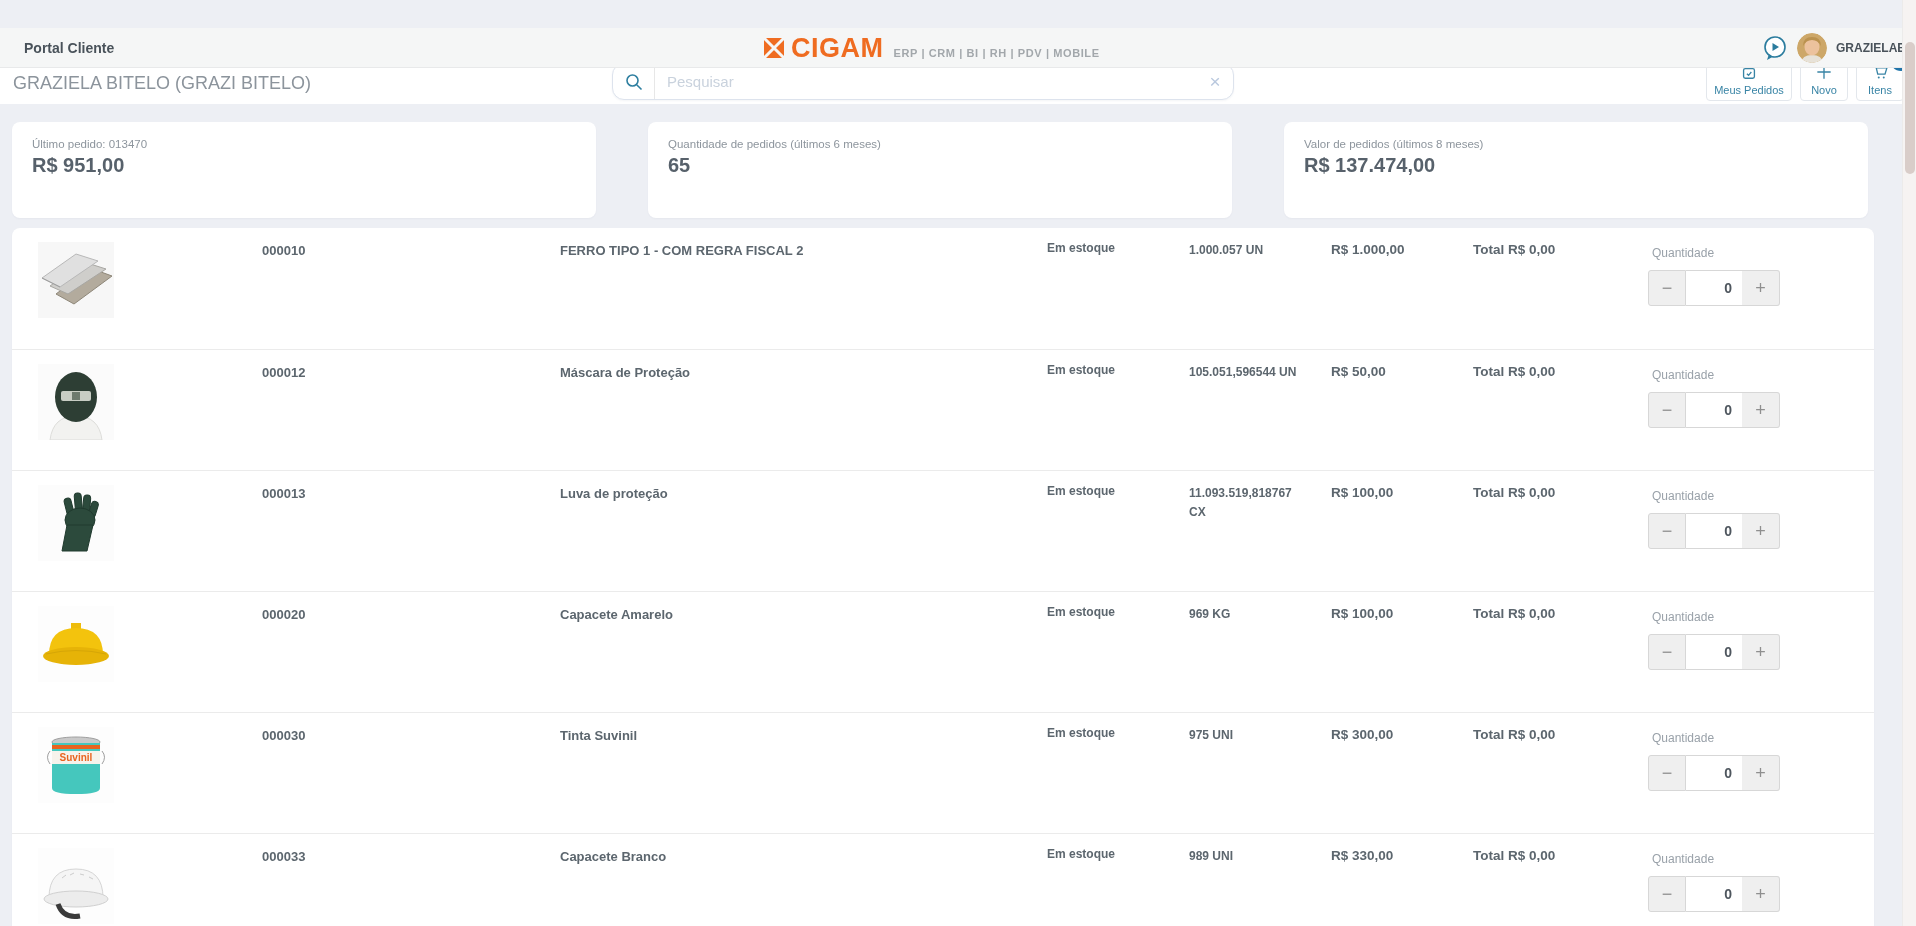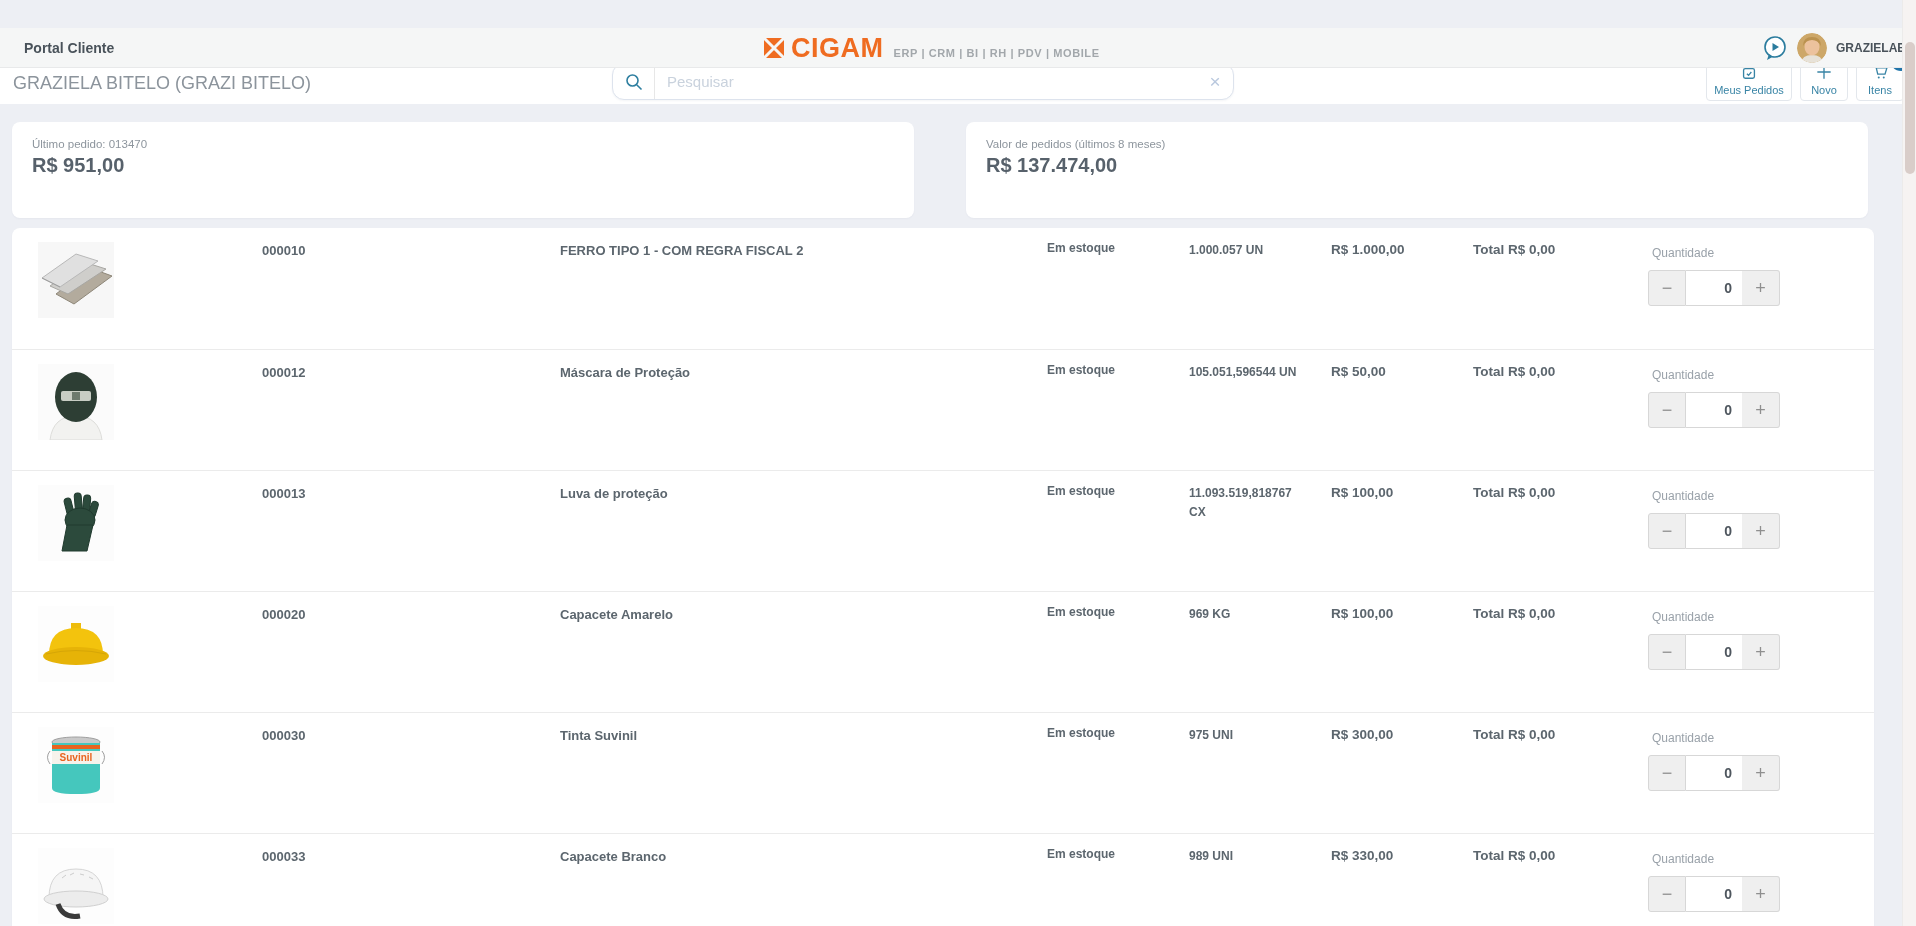--- a/index.html
+++ b/index.html
@@ -151,20 +151,24 @@
       </button>
     </div>
   </div>
 
   <div class="cards">
     <div class="card">
       <div class="card-label">Último pedido: 013470</div>
       <div class="card-value">R$ 951,00</div>
     </div>
     <div class="card">
+      <div class="card-label">Quantidade de pedidos (últimos 6 meses)</div>
+      <div class="card-value">65</div>
+    </div>
+    <div class="card">
       <div class="card-label">Valor de pedidos (últimos 8 meses)</div>
       <div class="card-value">R$ 137.474,00</div>
     </div>
   </div>
 
   <div class="product-list" id="product-list">
       <div class="product-row">
     <div class="product-image"><svg width="76" height="76" viewBox="0 0 76 76">
             <rect width="76" height="76" fill="#f7f7f7"></rect>
             <polygon points="18,52 52,26 74,34 36,62" fill="#b3ab9d" stroke="#8e8779"></polygon>

